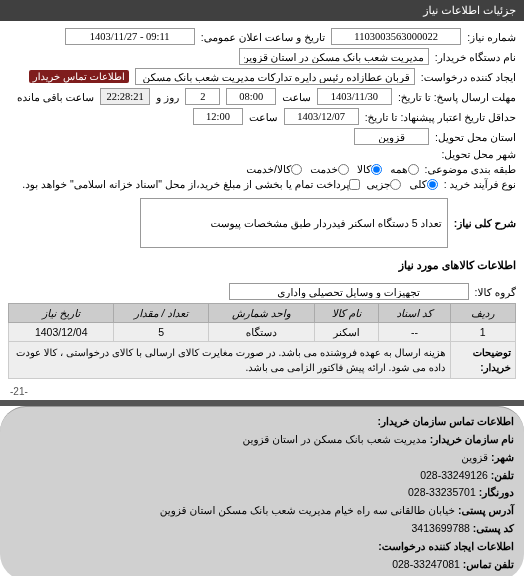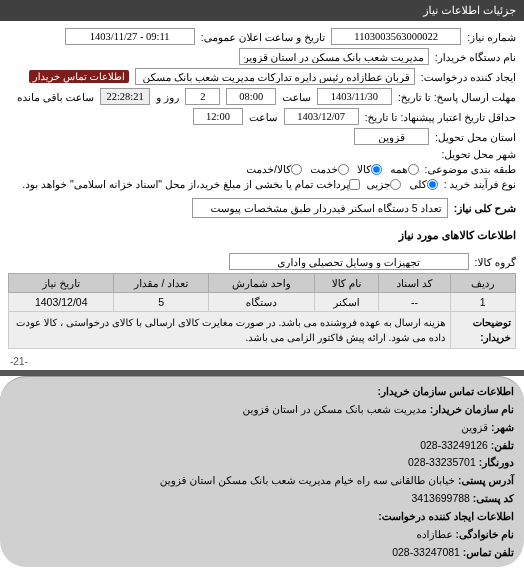--- a/index.html
+++ b/index.html
@@ -12,25 +12,25 @@
 input[type="text"], .text-field { background: #fff; border: 1px solid #999; padding: 2px 4px; font-size: 10.5px; font-family: Tahoma; text-align: center; }
 .field-wide { width: 190px; text-align: right; }
 .field-num { width: 130px; }
 .field-date { width: 75px; }
 .field-time { width: 50px; }
 .field-small { width: 35px; }
 .radio-group { display: flex; gap: 8px; align-items: center; }
 .radio-item { display: flex; align-items: center; gap: 0; font-size: 10.5px; }
 input[type="radio"] { width: 11px; height: 11px; }
 input[type="checkbox"] { width: 11px; height: 11px; }
-.desc-box { background: #fff; border: 1px solid #999; padding: 3px 5px; font-size: 10.5px; width: 256px; text-align: right; }
+.desc-box { background: #fff; border: 1px solid #999; padding: 18px 5px; font-size: 10.5px; width: 308px; text-align: right; }
 .section-title { font-weight: bold; font-size: 11px; padding: 4px 8px; }
 .wide-input { width: 240px; text-align: right; padding: 2px 5px; }
 table { width: 100%; border-collapse: collapse; font-size: 10.5px; }
-th { background: #ccc; border: 1px solid #aaa; padding: 3px 4px; text-align: center; font-weight: normal; }
+th { background: #ccc; border: 1px solid #aaa; padding: 3px 4px; text-align: center; font-weight: normal; font-style: italic; }
 td { background: #eee; border: 1px solid #ccc; padding: 3px 4px; text-align: center; }
 .note-row td { text-align: right; font-size: 10px; line-height: 1.5; }
 .page-num { text-align: left; padding: 3px 10px; font-size: 10px; color: #555; }
 .contact-section { background: #d0d0d0; padding: 6px 10px; font-size: 10.5px; line-height: 1.7; border-top: 1px solid #999; border-radius: 26px; }
 .contact-section b { font-weight: bold; }
 .dark-bar { background: #555; height: 6px; }
 </style>
 </head>
 <body>
 
@@ -174,15 +174,14 @@
 
 <div class="contact-section">
   <div><b>اطلاعات تماس سازمان خریدار:</b></div>
   <div><b>نام سازمان خریدار:</b> <span>مدیریت شعب بانک مسکن در استان قزوین</span></div>
   <div><b>شهر:</b> <span>قزوین</span></div>
   <div><b>تلفن:</b> <span>33249126-028</span></div>
   <div><b>دورنگار:</b> <span>33235701-028</span></div>
   <div><b>آدرس پستی:</b> <span>خیابان طالقانی سه راه خیام مدیریت شعب بانک مسکن استان قزوین</span></div>
   <div><b>کد پستی:</b> <span>3413699788</span></div>
   <div><b>اطلاعات ایجاد کننده درخواست:</b></div>
-  <div><b>نام خانوادگی:</b> <span>عطازاده</span></div>
   <div><b>تلفن تماس:</b> <span>33247081-028</span></div>
 </div>
 
 </body></html>

